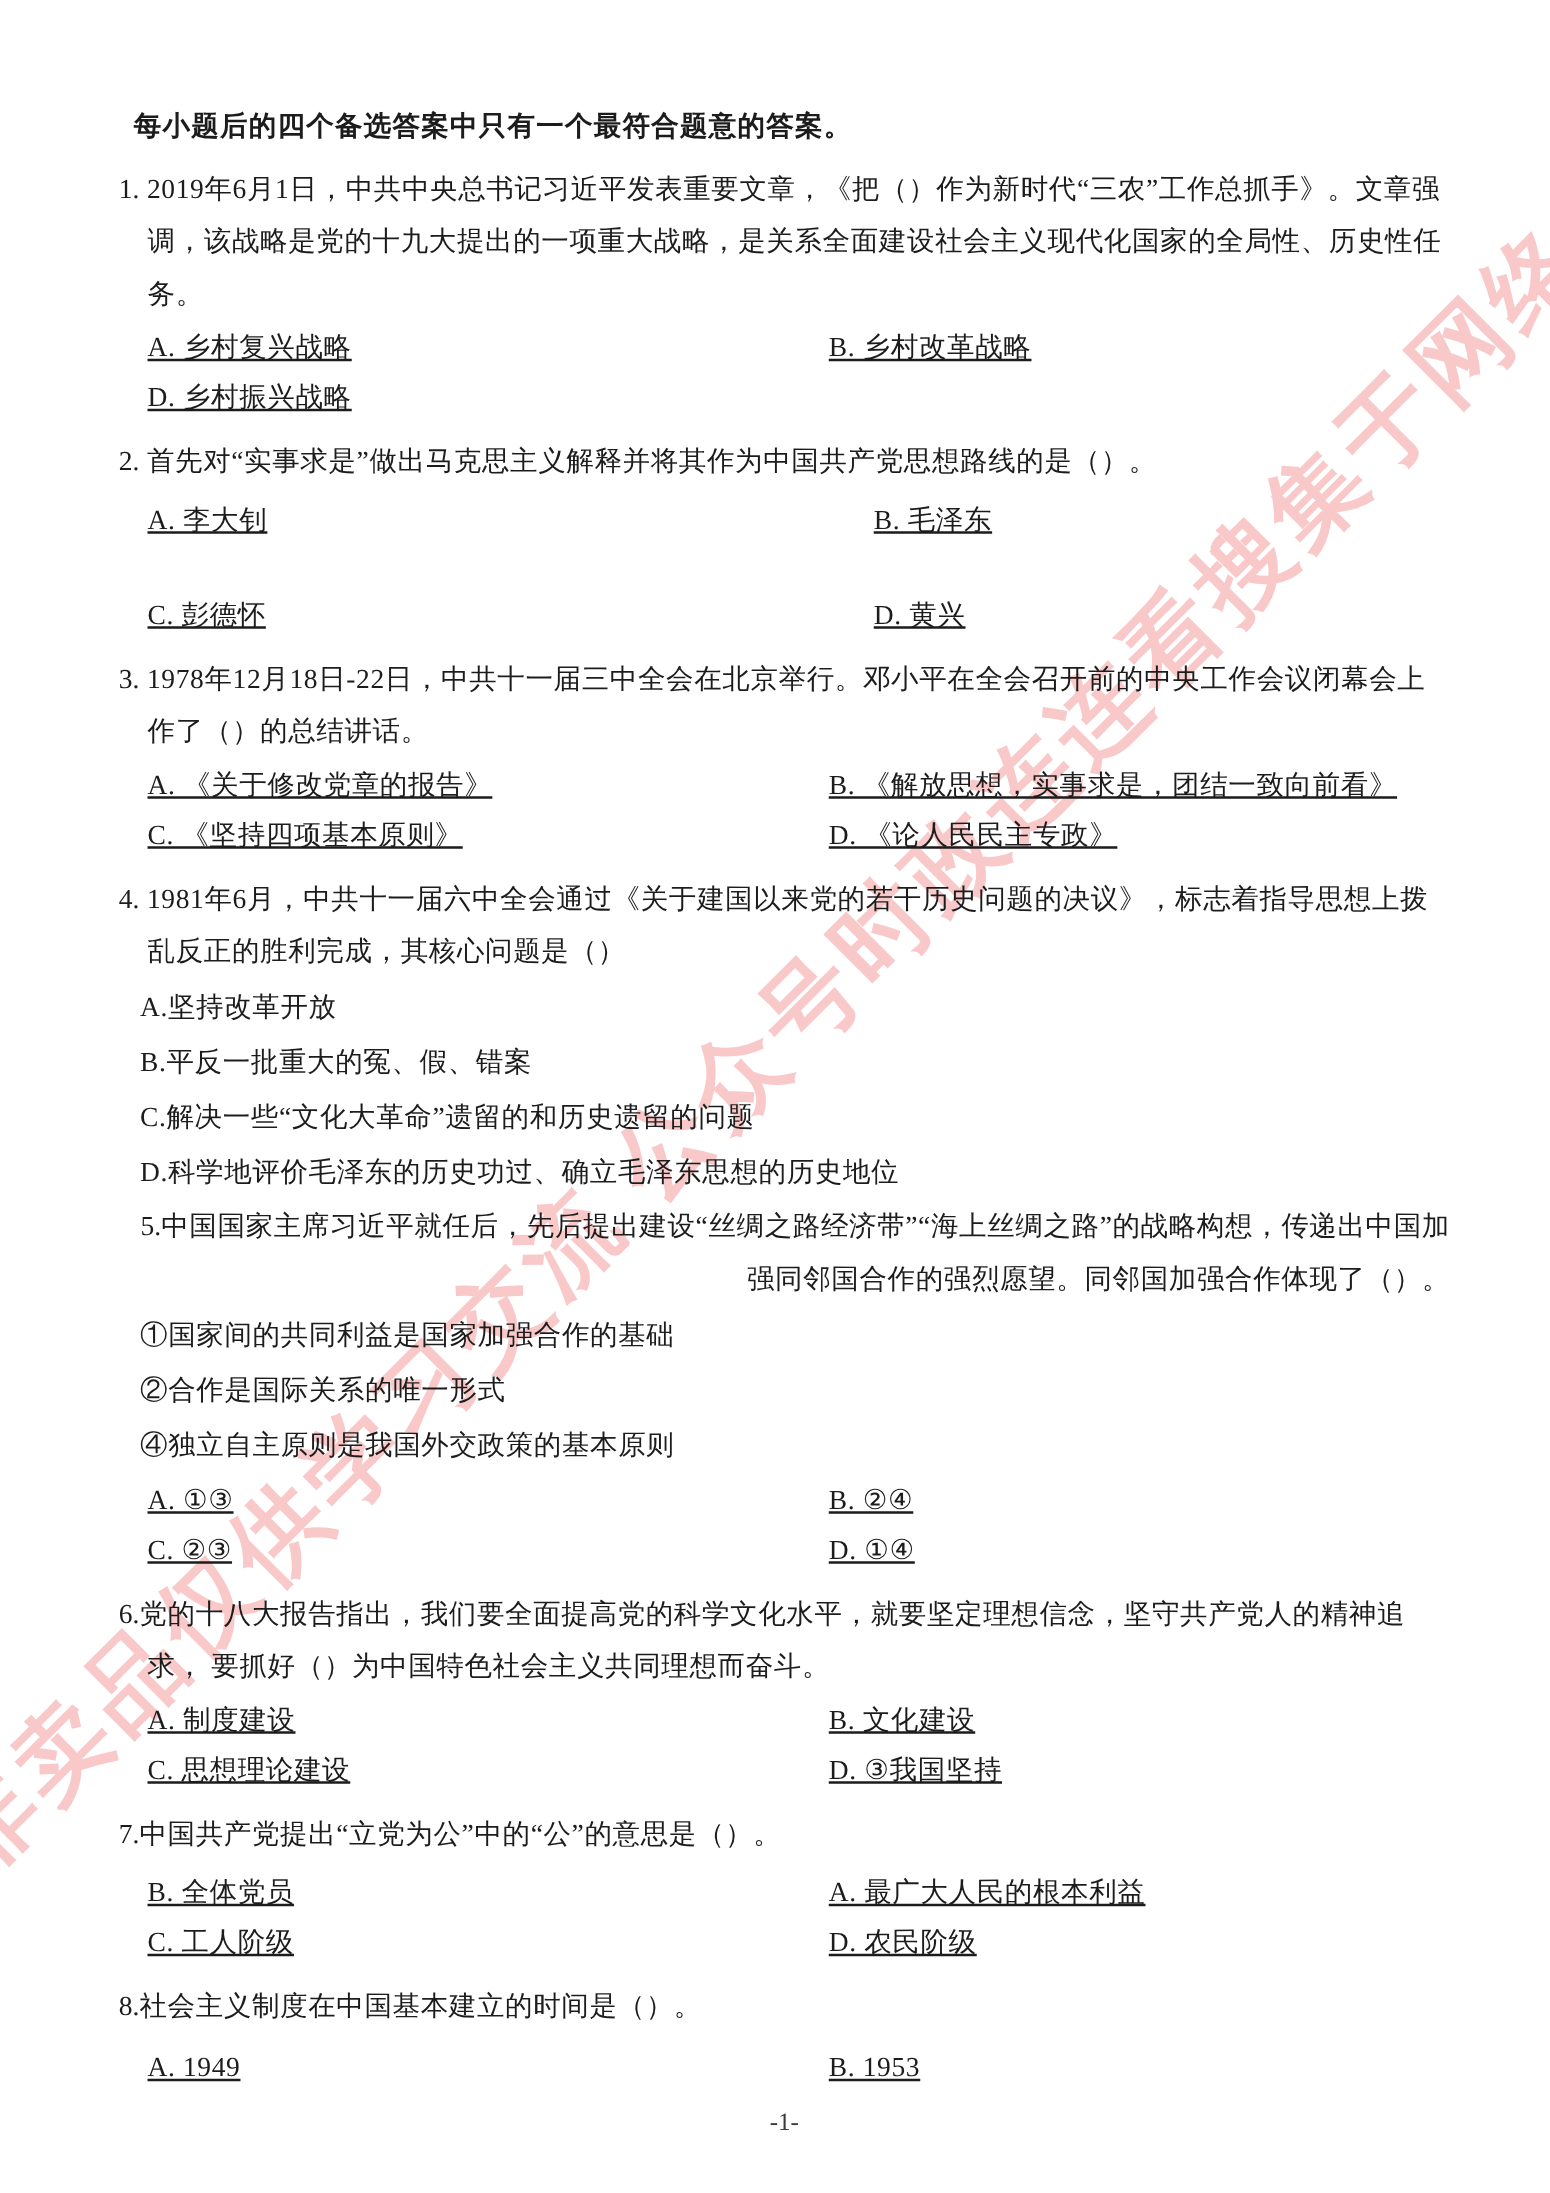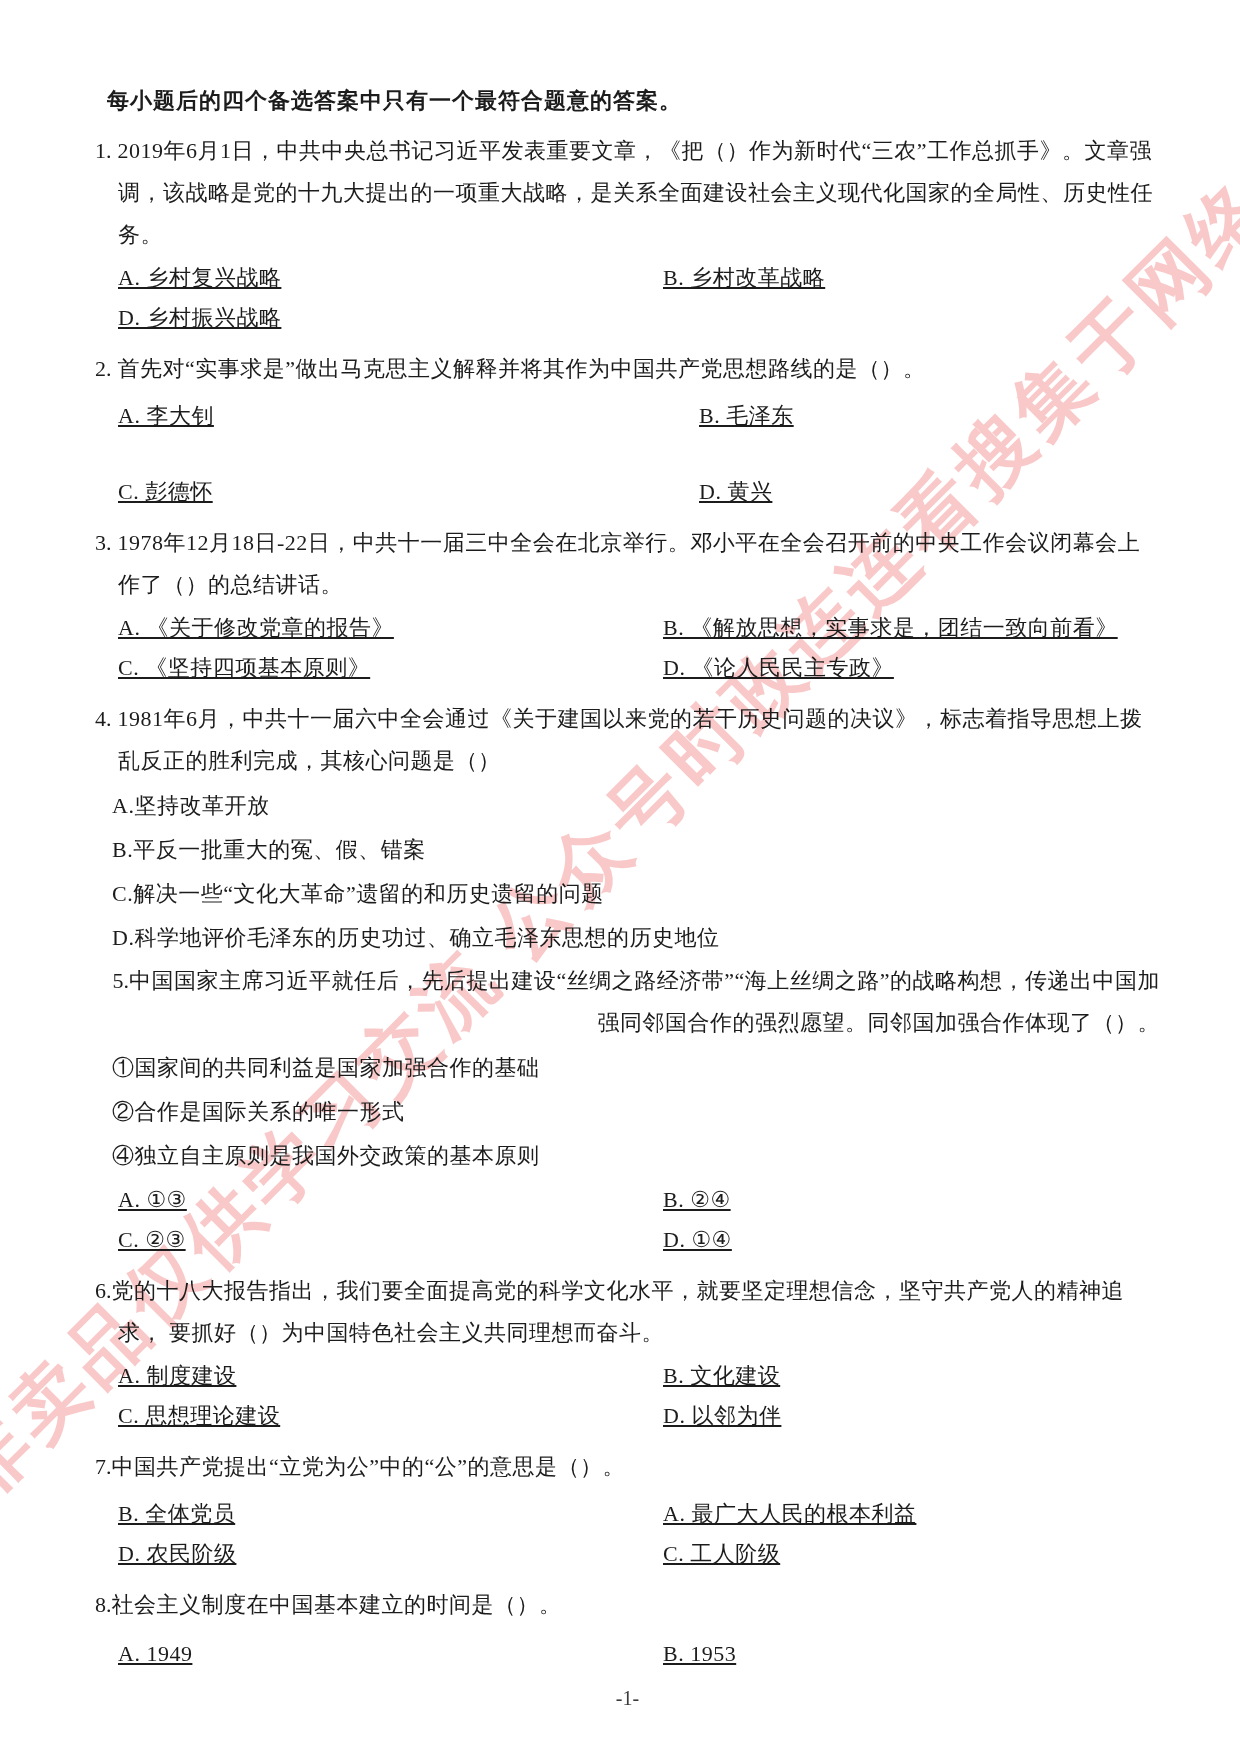--- a/index.html
+++ b/index.html
@@ -152,34 +152,34 @@
 
   <div class="q">
     <div class="stem">
       <span class="qnum">6.</span><span class="qtext">党的十八大报告指出，我们要全面提高党的科学文化水平，就要坚定理想信念，坚守共产党人的精神追求， 要抓好（）为中国特色社会主义共同理想而奋斗。</span>
     </div>
 
     <div class="opts cols">
           <div class="opt">A. 制度建设</div>
           <div class="opt">B. 文化建设</div>
           <div class="opt">C. 思想理论建设</div>
-          <div class="opt">D. 以邻为伴</div>
+          <div class="opt">D. ③我国坚持</div>
         </div>
   </div>
 
   <div class="q">
     <div class="stem">
       <span class="qnum">7.</span><span class="qtext">中国共产党提出“立党为公”中的“公”的意思是（）。</span>
     </div>
 
     <div class="opts cols">
           <div class="opt">B. 全体党员</div>
           <div class="opt">A. 最广大人民的根本利益</div>
+          <div class="opt">C. 工人阶级</div>
           <div class="opt">D. 农民阶级</div>
-          <div class="opt">C. 工人阶级</div>
         </div>
   </div>
 
   <div class="q">
     <div class="stem">
       <span class="qnum">8.</span><span class="qtext">社会主义制度在中国基本建立的时间是（）。</span>
     </div>
 
     <div class="opts cols">
           <div class="opt">A. 1949</div>

